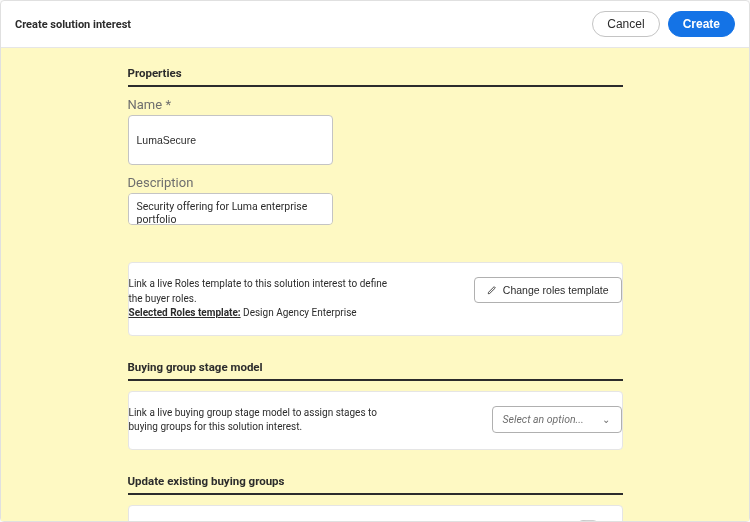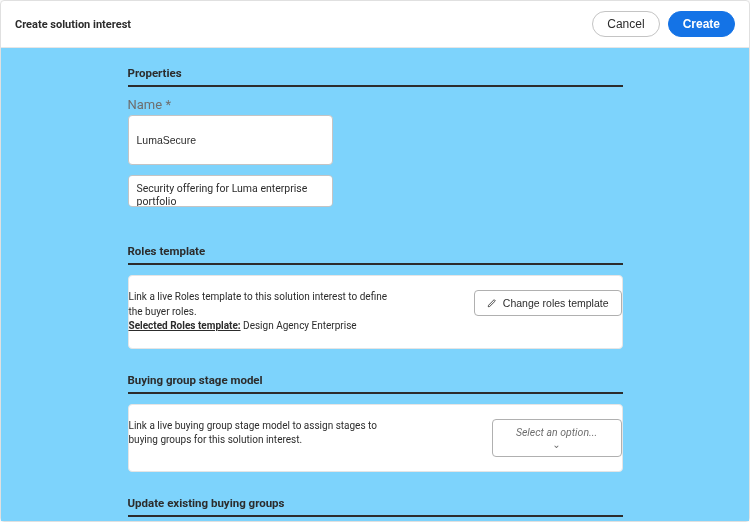--- a/index.html
+++ b/index.html
@@ -44,21 +44,21 @@
   }
   .btn-primary {
     background: #1473e6;
     border-color: #1473e6;
     color: #fff;
     font-weight: 600;
   }
   .body {
     flex: 1;
     overflow-y: auto;
-    background: #7dd3fc;
+    background: #fef9c3;
     padding: 18px 0 24px;
   }
   .content {
     width: 495px;
     margin: 0 auto;
   }
   .section-title {
     font-weight: 700;
     font-size: 11.5px;
     padding-bottom: 5px;
@@ -129,21 +129,20 @@
     background: #fff;
     padding: 6px 10px;
     font-size: 10.5px;
     color: #6e6e6e;
     width: 130px;
     display: flex;
     justify-content: space-between;
     align-items: center;
     cursor: pointer;
     font-style: italic;
-    flex-direction: column;
   }
   .chevron { font-style: normal; color: #6e6e6e; font-size: 10px; }
   .section-gap { height: 24px; }
   .toggle-row {
     display: flex;
     align-items: center;
     gap: 8px;
     flex-shrink: 0;
   }
   .toggle {
@@ -190,26 +189,26 @@
 
       <div class="field-group">
         <div class="field-label">
           <span>Name</span>
           <span class="req"> *</span>
         </div>
         <input class="text-input" type="text" value="LumaSecure" style="">
       </div>
 
       <div class="field-group">
+        <div class="field-label">Description</div>
         <textarea class="textarea" style="">Security offering for Luma enterprise portfolio</textarea>
       </div>
 
       <div class="section-gap"></div>
 
-      <div class="section-title">Roles template</div>
 
       <div class="card">
         <div class="card-text">
           <span>Link a live Roles template to this solution interest to define the buyer roles.</span><br>
           <span class="bold">Selected Roles template:</span>
           <span> </span><span>Design Agency Enterprise</span>
         </div>
         <button class="btn-outline">
           <svg class="edit-icon" viewBox="0 0 24 24" fill="none" stroke="#2c2c2c" stroke-width="2">
             <path d="M3 21l3.5-.7L20 7l-3-3L3.7 17.5 3 21z"></path>

